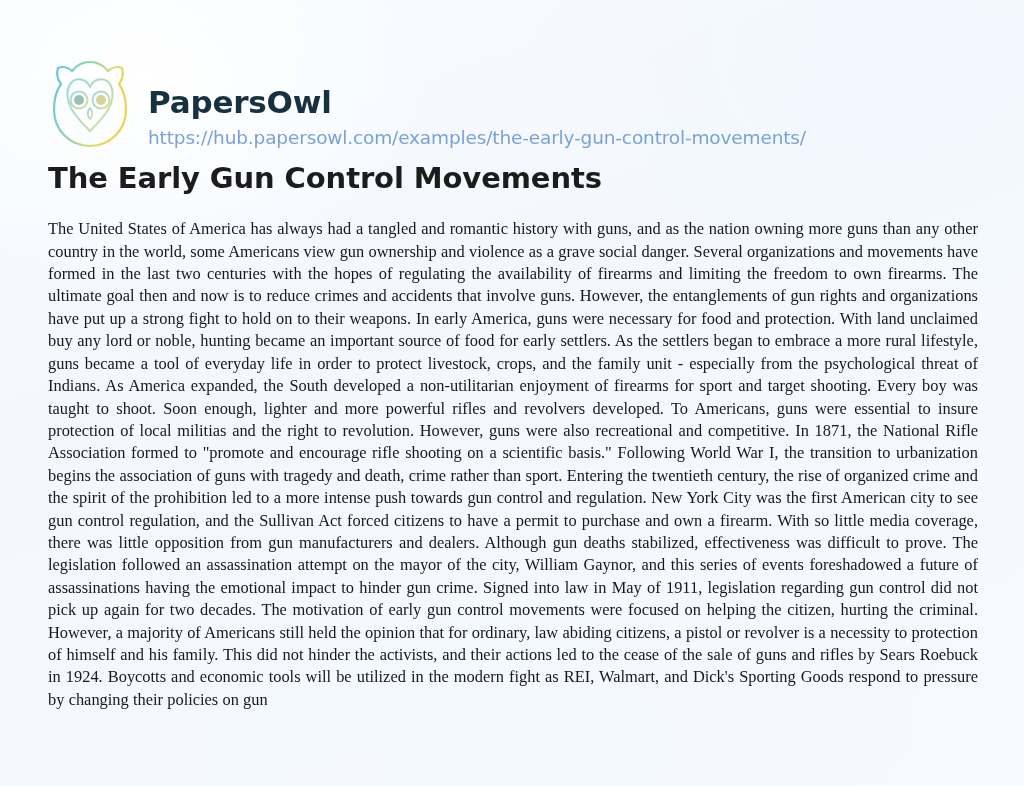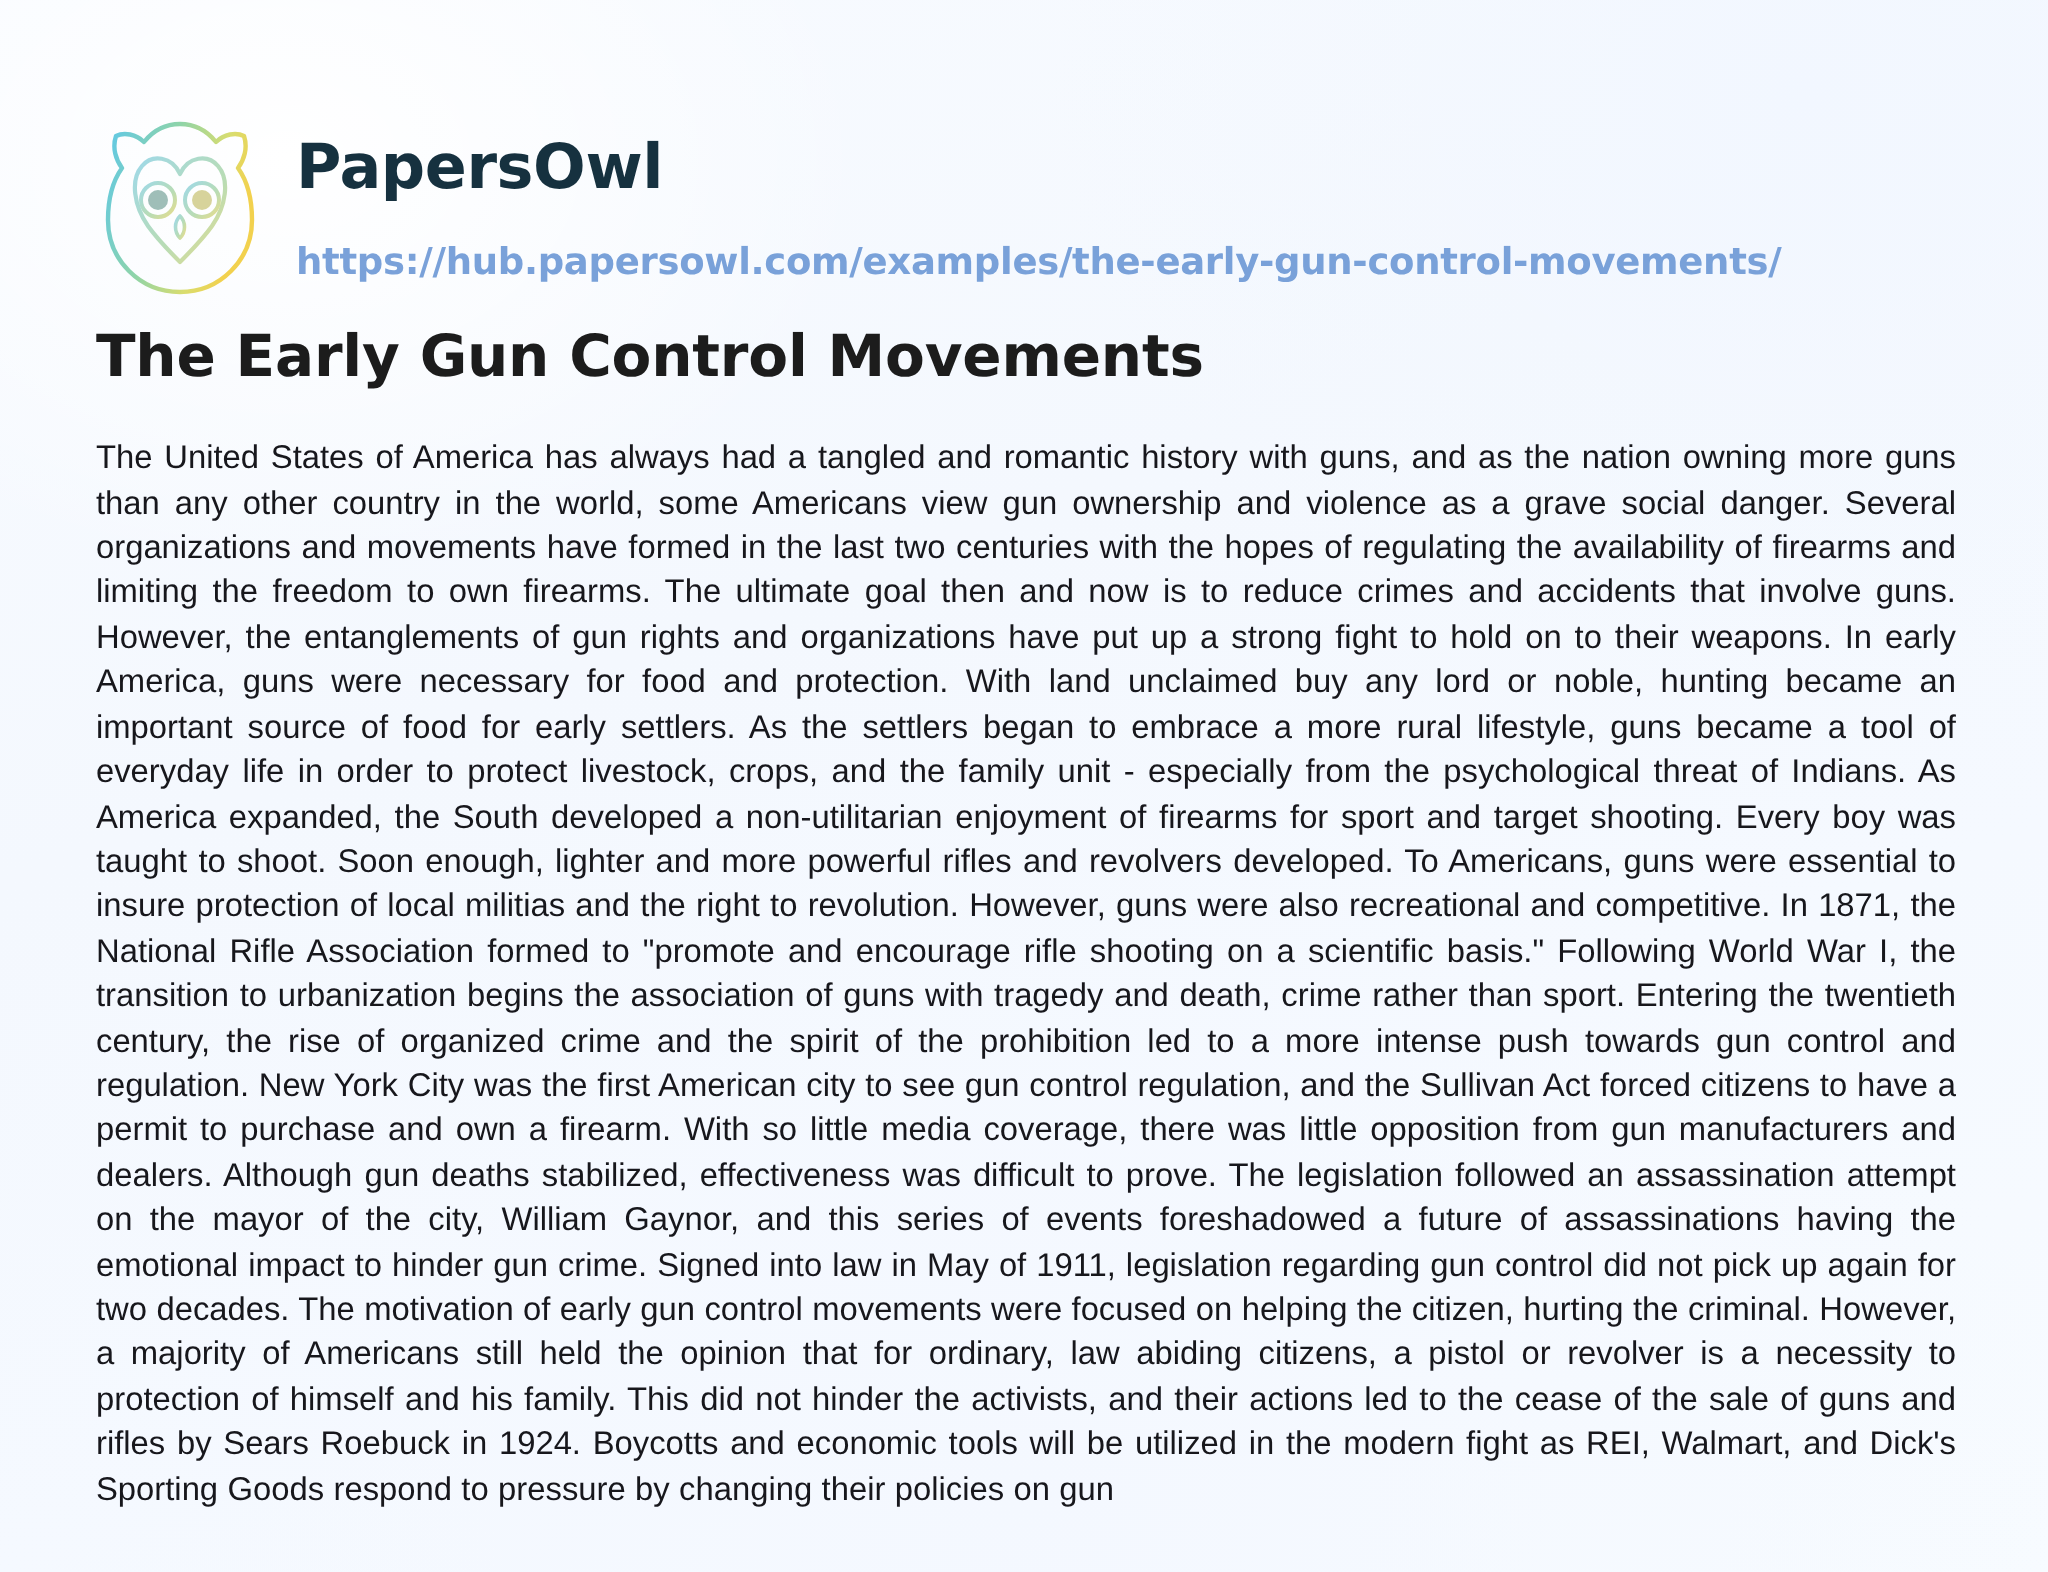--- a/index.html
+++ b/index.html
@@ -26,21 +26,21 @@
       radial-gradient(ellipse 700px 500px at 50% 95%, #f4f8ff 0%, rgba(244,248,255,0) 75%),
       linear-gradient(160deg, #f8fbff 0%, #f4f8fe 38%, #f5f9ff 68%, #f7fbff 100%);
   }
 
   
   .header {
     position: absolute;
     left: 48px;
     top: 56px;
     display: flex;
-    align-items: center;
+    align-items: flex-end;
     gap: 16px;
   }
 
   .logo-mark {
     width: 84px;
     height: 92px;
     flex: 0 0 auto;
     position: relative;
     top: 2px;
   }
@@ -57,29 +57,28 @@
     font-size: 31px;
     font-weight: bold;
     letter-spacing: -0.2px;
     color: #16313f;
     line-height: 1.05;
     margin: 0;
     white-space: nowrap;
   }
 
   .brand-url {
-    margin-top: 22px;
+    margin-top: 9px;
     font-family: "DejaVu Sans", sans-serif;
     font-size: 18.5px;
     letter-spacing: -0.15px;
     color: #6f9ad6;
     line-height: 1.1;
     white-space: nowrap;
     opacity: 0.92;
-    font-weight: bold;
   }
 
   
   .article {
     position: absolute;
     left: 48px;
     top: 160px;
     width: 930px;
   }
 
@@ -87,21 +86,21 @@
     font-family: "DejaVu Sans", sans-serif;
     font-size: 29px;
     font-weight: bold;
     color: #1c1c1c;
     letter-spacing: -0.1px;
     line-height: 1.25;
     margin: 0 0 22px 0;
   }
 
   .article-body {
-    font-family: Liberation Sans, sans-serif;
+    font-family: Liberation Serif, serif;
     font-size: 16.4px;
     line-height: 22.4px;
     color: #17171c;
     text-align: justify;
     text-justify: inter-word;
     margin: 0;
     width: 930px;
     word-spacing: 0.15px;
   }
 </style>

